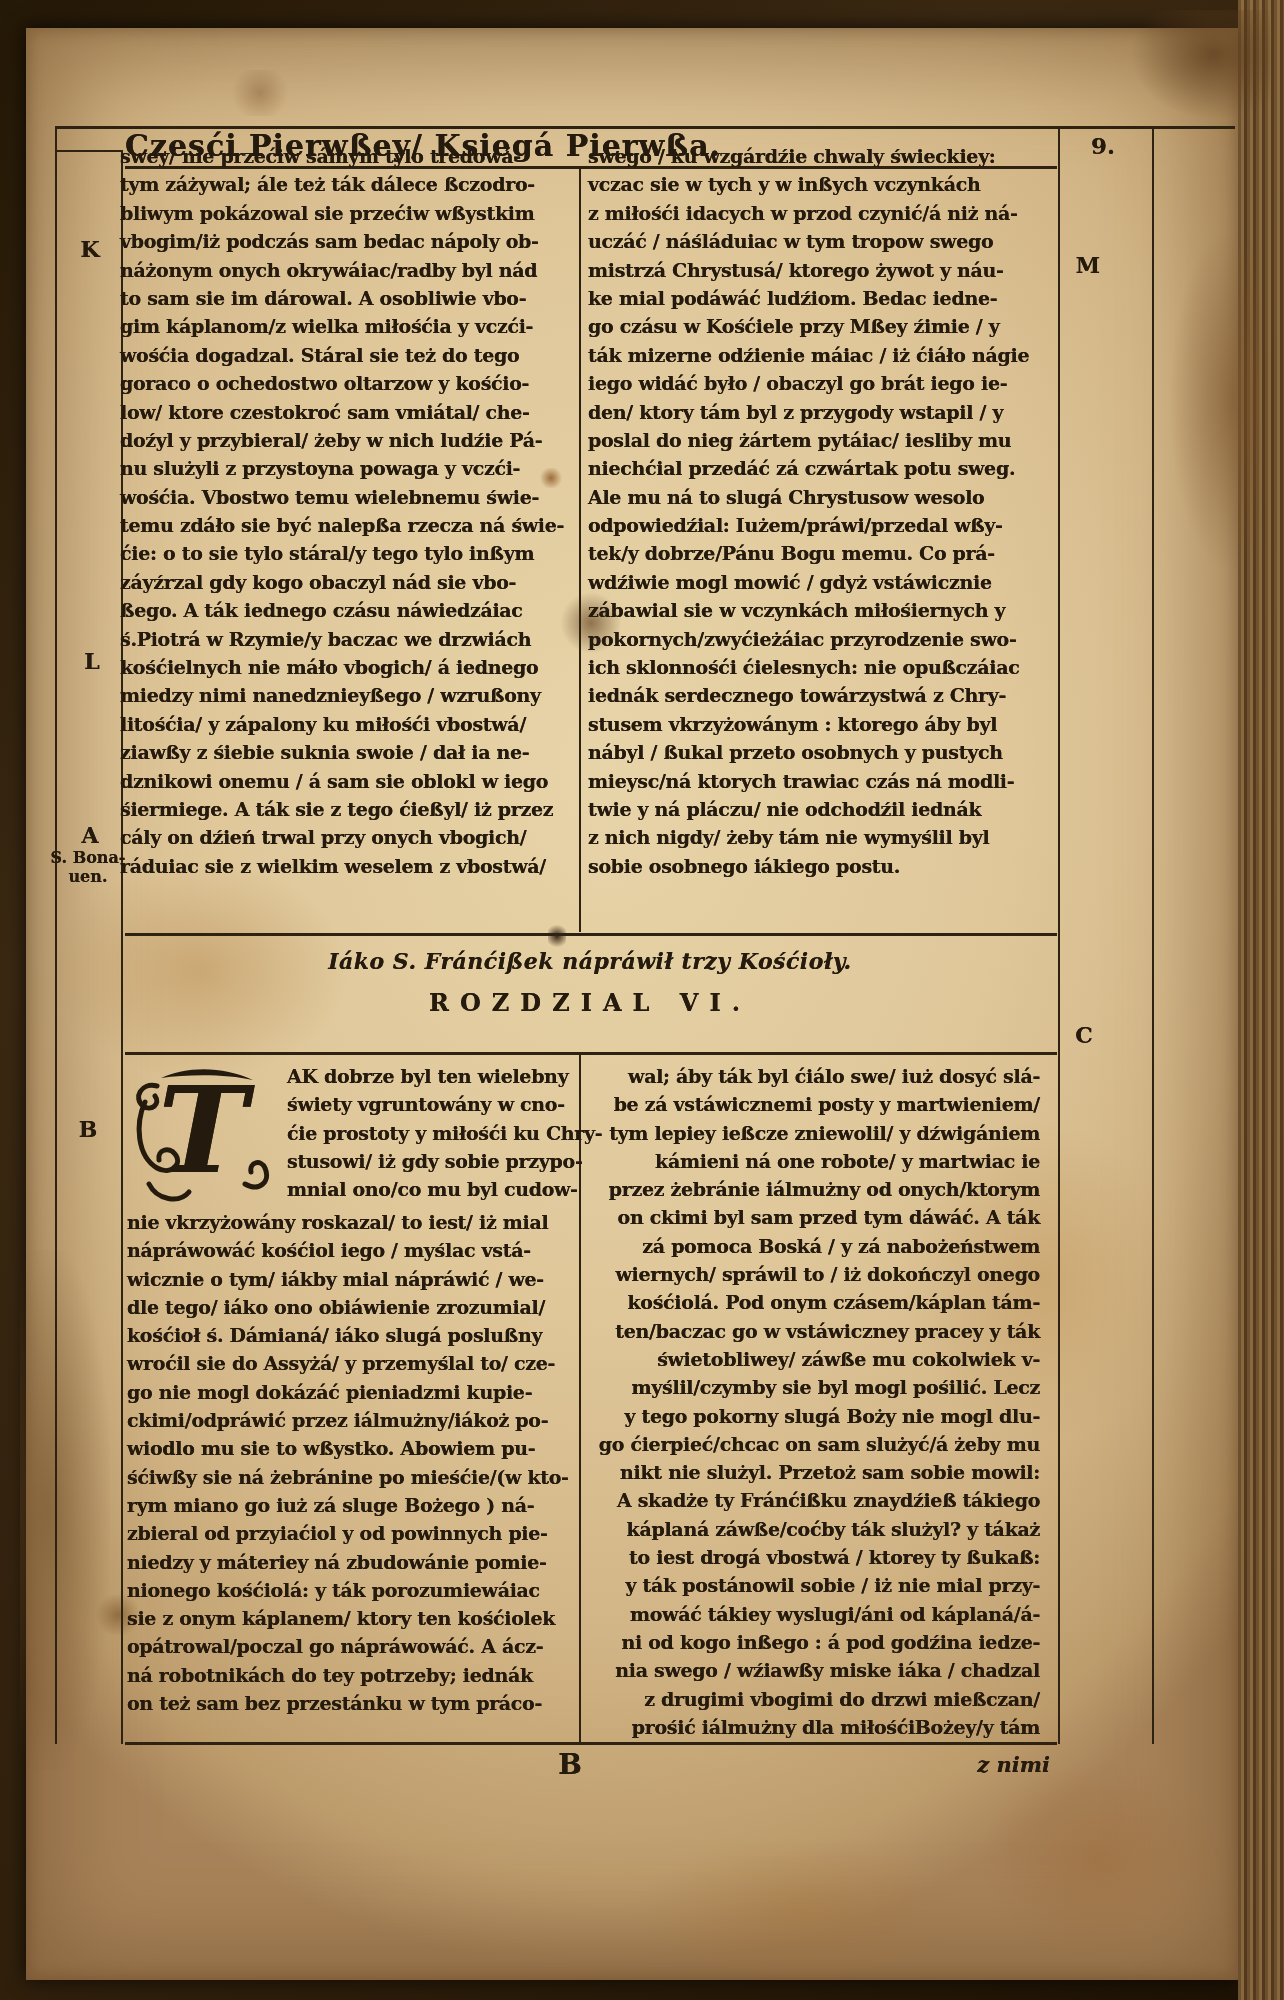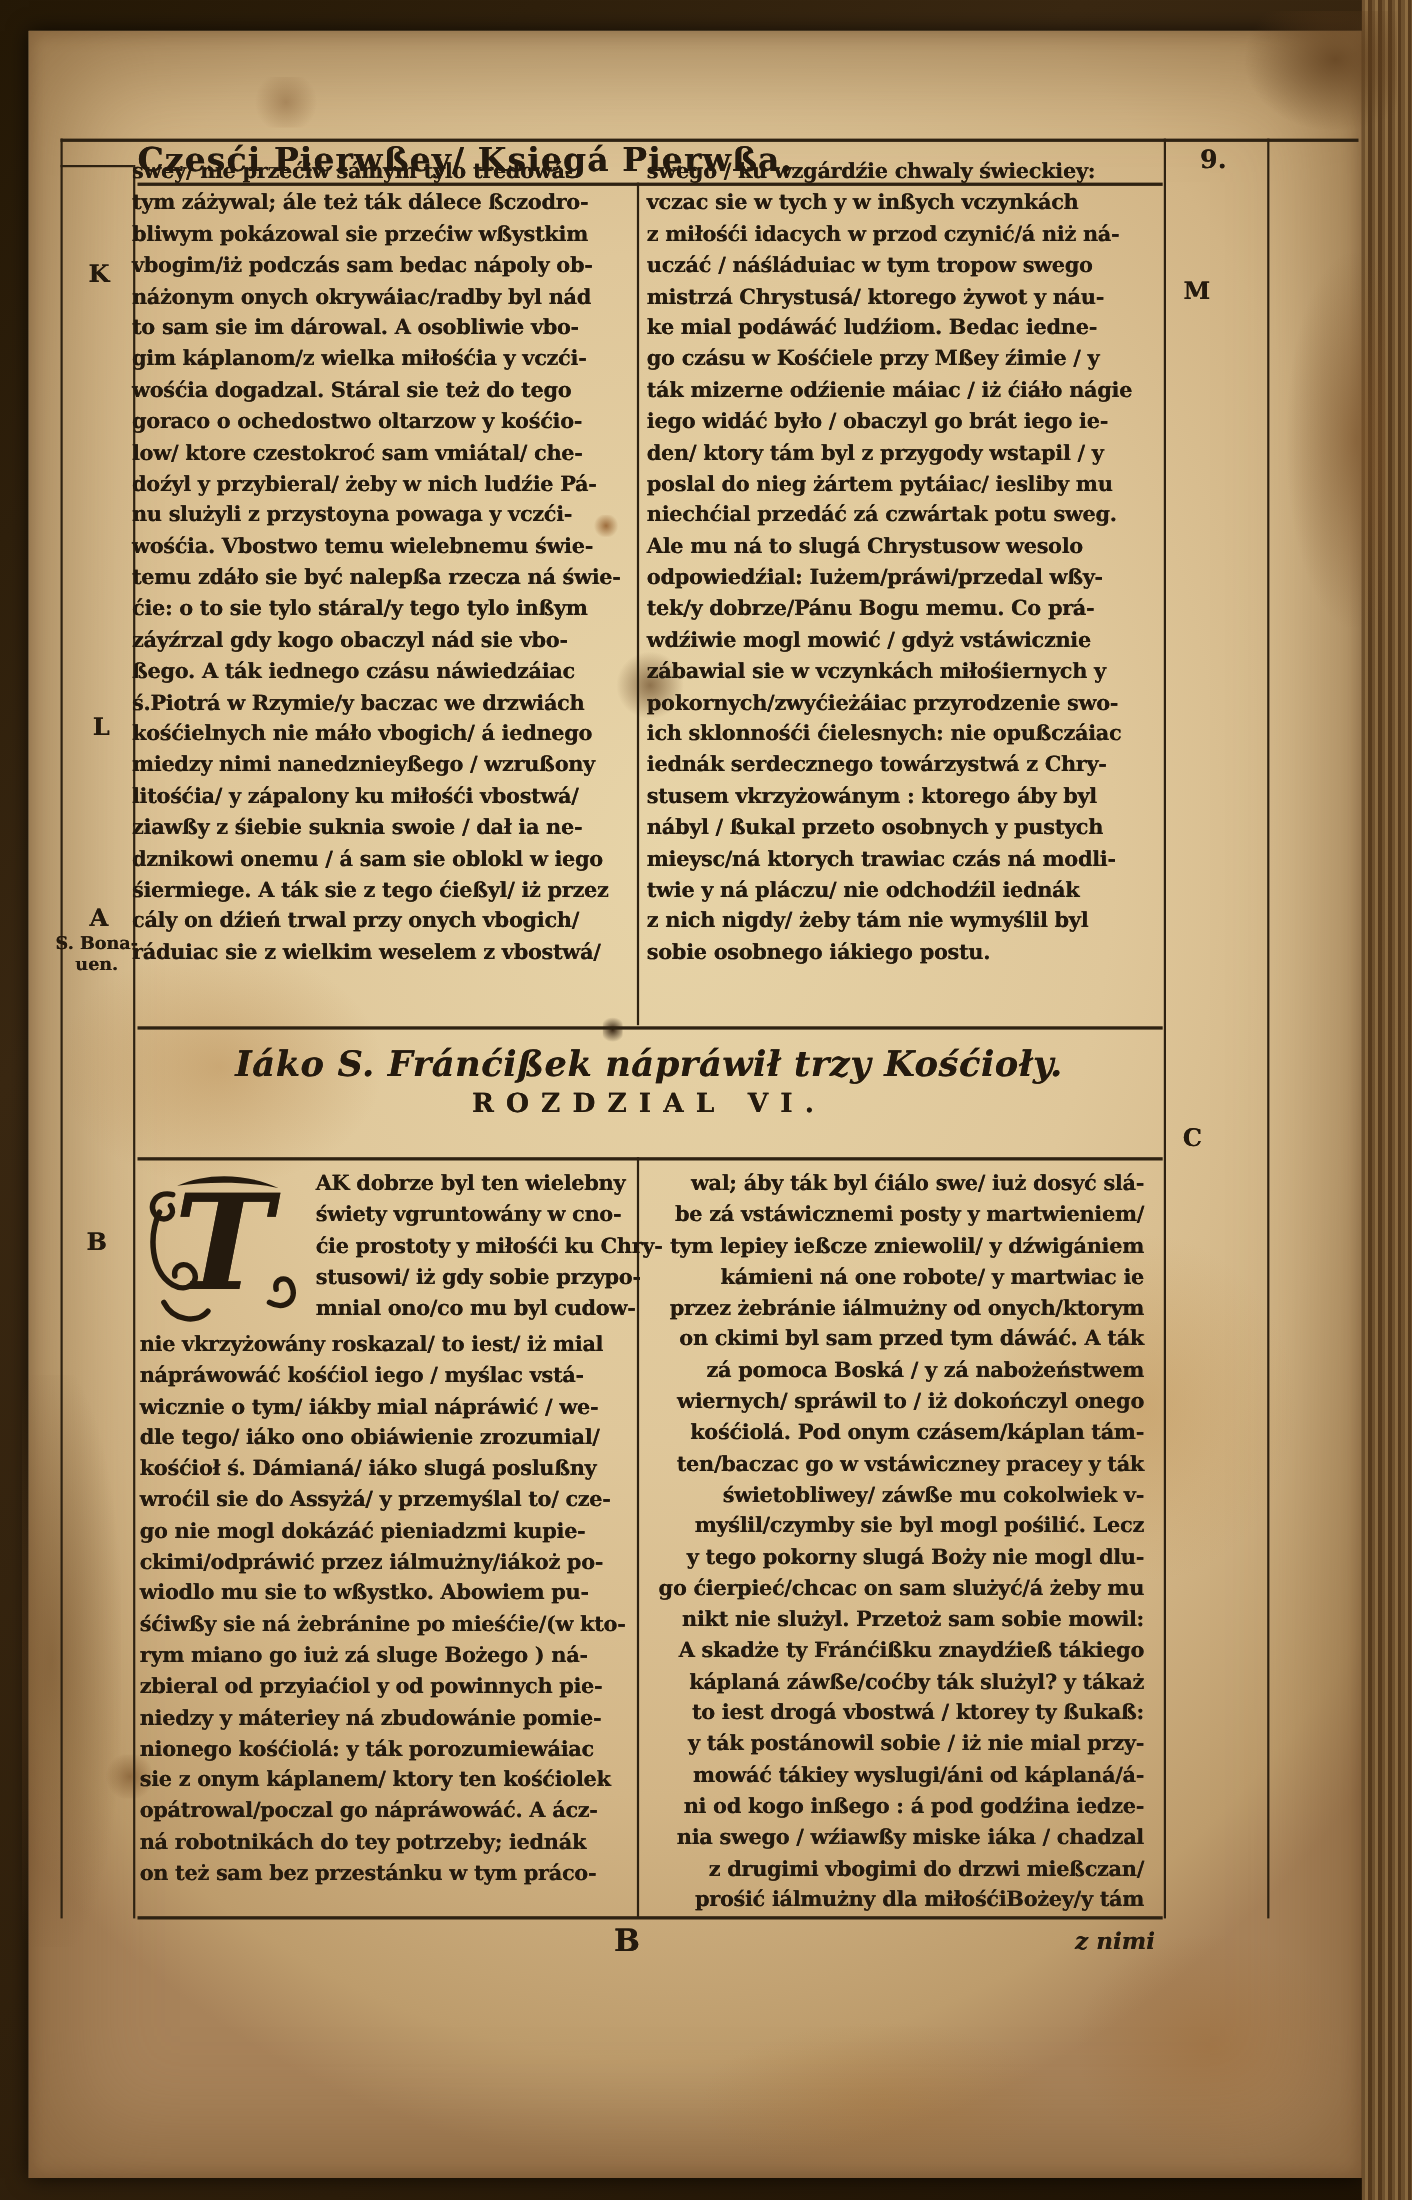--- a/index.html
+++ b/index.html
@@ -30,21 +30,21 @@
     position:absolute;left:125px;top:128px;width:930px;
     font-size:30px;font-weight:bold;letter-spacing:1px;
   }
   .page-num{position:absolute;left:1068px;top:132px;width:70px;text-align:center;font-size:23px;font-weight:bold;}
   .col{position:absolute;width:452px;}
   .col .tl{white-space:nowrap;height:28.4px;line-height:28.4px;font-size:19px;font-weight:bold;letter-spacing:-0.3px;overflow:visible;}
   .s2 .tl{height:28.3px;line-height:28.3px;}
   .margin-letter{position:absolute;font-size:22px;font-weight:bold;width:40px;text-align:center;}
   .margin-note{position:absolute;left:50px;width:76px;text-align:center;font-size:16px;font-weight:bold;line-height:19px;}
   .chap-summary{position:absolute;left:125px;top:948px;width:930px;text-align:center;
-    font-style:italic;font-size:32px;font-weight:600;letter-spacing:.5px;}
+    font-style:italic;font-size:22px;font-weight:600;letter-spacing:.5px;}
   .chap-head{position:absolute;left:125px;top:988px;width:930px;text-align:center;
     font-size:24px;font-weight:600;letter-spacing:11px;}
   .dropcap-box{float:left;width:152px;height:144px;margin:2px 8px 0 0;}
   .indented-lines{margin-left:0;}
   .sig-mark{position:absolute;left:420px;top:1748px;width:300px;text-align:center;font-size:28px;font-weight:bold;}
   .catchword{position:absolute;left:860px;top:1752px;width:190px;text-align:right;font-size:21px;font-weight:bold;font-style:italic;}
 </style>
 </head>
 <body>
 

